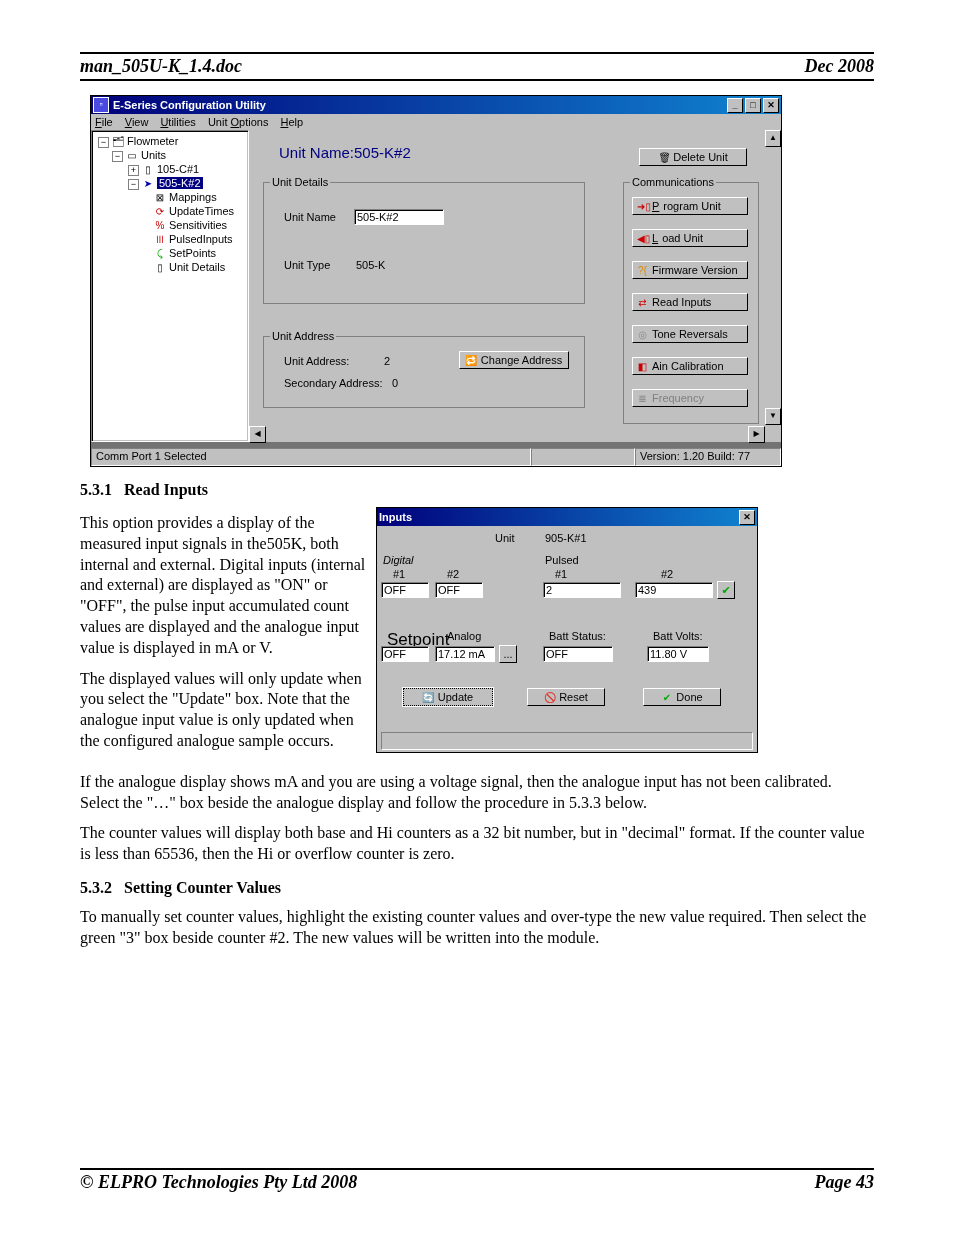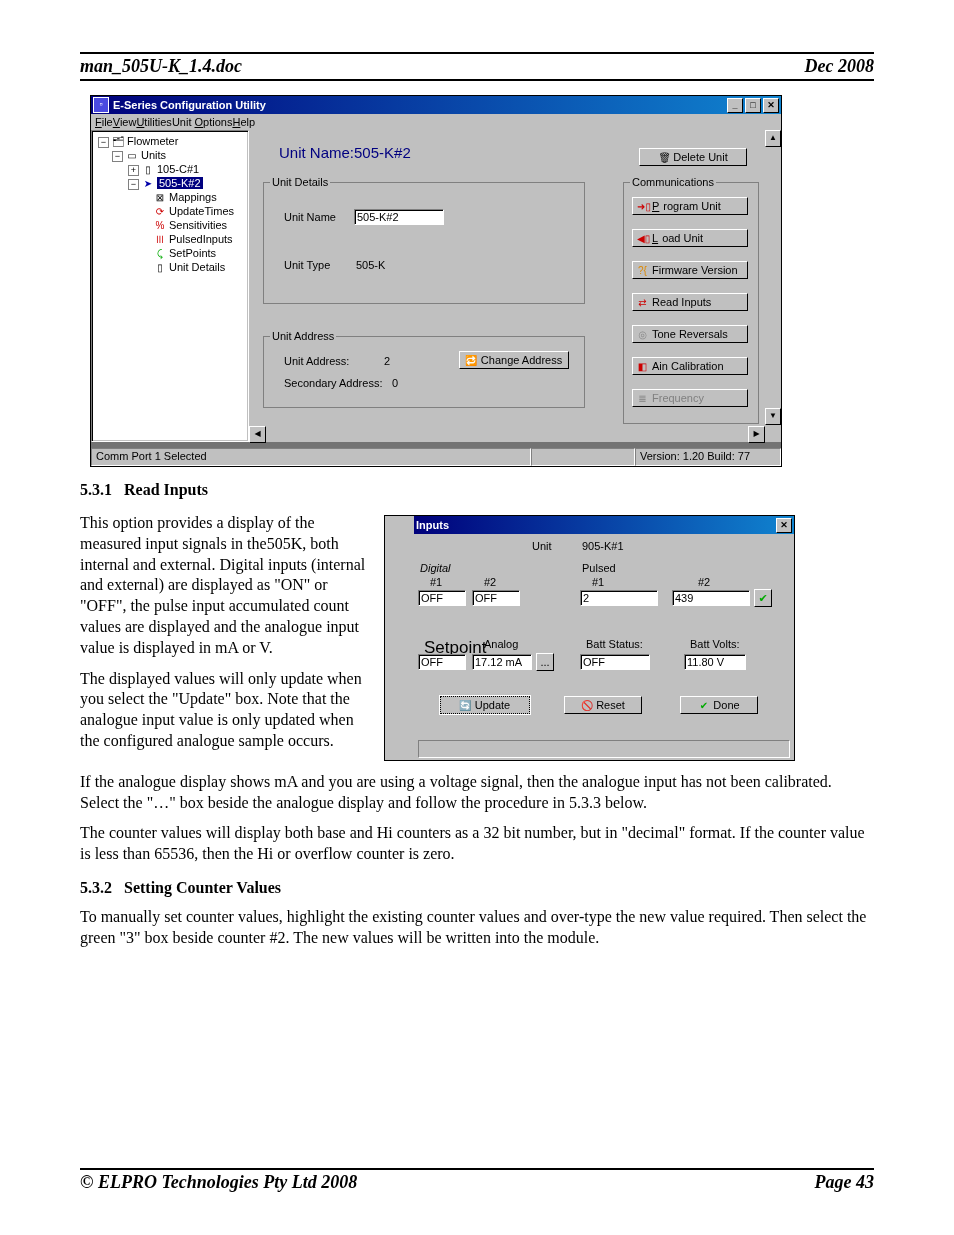--- a/index.html
+++ b/index.html
@@ -7,21 +7,21 @@
 .hline { border-top:2px solid #000; margin-bottom:2px; }
 .header-row { display:flex; justify-content:space-between; font-style:italic; font-weight:bold; font-size:18px; margin-bottom:2px; }
 .hline2 { border-top:2px solid #000; margin-bottom:14px; }
 
 
 .win98 { font-family:Tahoma,Arial,sans-serif; font-size:11px; background:#c0c0c0; border:1px solid #000; }
 .titlebar { background:linear-gradient(to right,#00007b,#1084d0); color:#fff; display:flex; align-items:center; height:18px; padding:0 2px; }
 .titlebar .ticon { width:14px; height:14px; background:#4a4ae0; border:1px solid #fff; margin-right:4px; font-size:9px; text-align:center; line-height:13px; }
 .titlebar .tlabel { font-weight:bold; flex:1; }
 .titlebar .wbtn { width:14px; height:13px; background:#c0c0c0; border-top:1px solid #fff; border-left:1px solid #fff; border-right:1px solid #000; border-bottom:1px solid #000; margin-left:2px; display:flex; align-items:center; justify-content:center; color:#000; font-family:Arial; font-size:9px; font-weight:bold; }
-.menubar { background:#c0c0c0; padding:2px 4px; display:flex; font-size:11px; }
+.menubar { background:#c0c0c0; padding:2px 4px; display:flex; gap:12px; font-size:11px; }
 .menubar span u { text-decoration:underline; }
 .body98 { position:relative; }
 .tree { width:158px; background:#fff; border:1px solid #808080; border-right-color:#fff; border-bottom-color:#fff; box-shadow:inset 1px 1px 0 #000, inset -1px -1px 0 #c0c0c0; box-sizing:border-box; padding:3px 2px; font-size:11px; line-height:14px; }
 .tree .row { white-space:nowrap; }
 .tree .l1{padding-left:4px}.tree .l2{padding-left:18px}.tree .l3{padding-left:34px}.tree .l5{padding-left:60px}
 .tree .exp { display:inline-block; width:9px; height:9px; border:1px solid #808080; text-align:center; line-height:8px; font-size:9px; margin-right:3px; background:#fff; }
 .tree .sel { background:#000080; color:#fff; padding:0 2px; }
 .tree .ic { display:inline-block; width:12px; height:11px; text-align:center; font-size:10px; margin-right:3px; }
 .panel { position:relative; background:#c0c0c0; }
 .fs { position:absolute; border:1px solid #808080; border-top:1px solid #808080; }
@@ -32,21 +32,21 @@
 .status98 { border-top:6px solid #737373; height:18px; display:flex; font-size:11px; }
 .status98 .cell { border:1px solid #808080; border-top-color:#808080; border-left-color:#808080; border-right-color:#fff; border-bottom-color:#fff; padding:1px 4px; }
 .sbv { position:absolute; right:0; top:0; bottom:0; width:16px; background:#c0c0c0; }
 .sbv .arr,.sbh .arr { background:#c0c0c0; border-top:1px solid #fff; border-left:1px solid #fff; border-right:1px solid #000; border-bottom:1px solid #000; text-align:center; font-size:8px; line-height:13px; }
 .sbv .arr { height:15px; }
 .sbh { position:absolute; left:0; right:0; bottom:0; height:16px; background:#c0c0c0; }
 .sbh .arr { width:15px; height:15px; display:inline-block; }
 
 .para { font-size:16px; line-height:1.3; margin:10px 0; text-align:left; }
 .sect { font-weight:bold; font-size:16px; margin:14px 0 4px 0; }
-.columns { display:flex; gap:14px; align-items:flex-start; }
+.columns { display:flex; gap:6px; align-items:flex-start; }
 .leftcol { flex:0 0 290px; }
 .inputs-win { width:380px; }
 
 .footer { position:absolute; left:80px; right:80px; bottom:42px; }
 .fline { border-top:2px solid #000; margin-bottom:2px; }
 .frow { display:flex; justify-content:space-between; font-style:italic; font-weight:bold; font-size:18px; }
 .bi { display:inline-block; width:11px; height:11px; font-size:10px; text-align:center; }
 </style>
 </head>
 <body>
@@ -161,21 +161,21 @@
   </div>
 
   <div class="sect"><span>5.3.1</span>&nbsp;&nbsp;&nbsp;<span>Read Inputs</span></div>
 
   <div class="columns">
     <div class="leftcol">
       <p class="para">This option provides a display of the measured input signals in the505K, both internal and external.   Digital inputs (internal and external) are displayed as "ON" or "OFF",  the pulse input accumulated count values are displayed and the analogue input value is displayed in mA or V.</p>
       <p class="para">The displayed values will only update when you select the "Update" box.  Note that the analogue input value is only updated when the configured analogue sample occurs.</p>
     </div>
 
-    <div class="win98 inputs-win" style="margin-top:12px;padding-left:29px;">
+    <div class="win98 inputs-win" style="margin-top:4px;">
       <div class="titlebar">
         <span class="tlabel">Inputs</span>
         <span class="wbtn">✕</span>
       </div>
       <div style="padding:8px 12px 10px 12px; position:relative; height:208px;">
         <div style="position:absolute; left:118px; top:6px; font-size:11px;">Unit</div>
         <div style="position:absolute; left:168px; top:6px; font-size:11px;">905-K#1</div>
 
         <div style="position:absolute; left:6px; top:28px; font-size:11px;font-style:italic;">Digital</div>
         <div style="position:absolute; left:16px; top:42px; font-size:11px;">#1</div>

